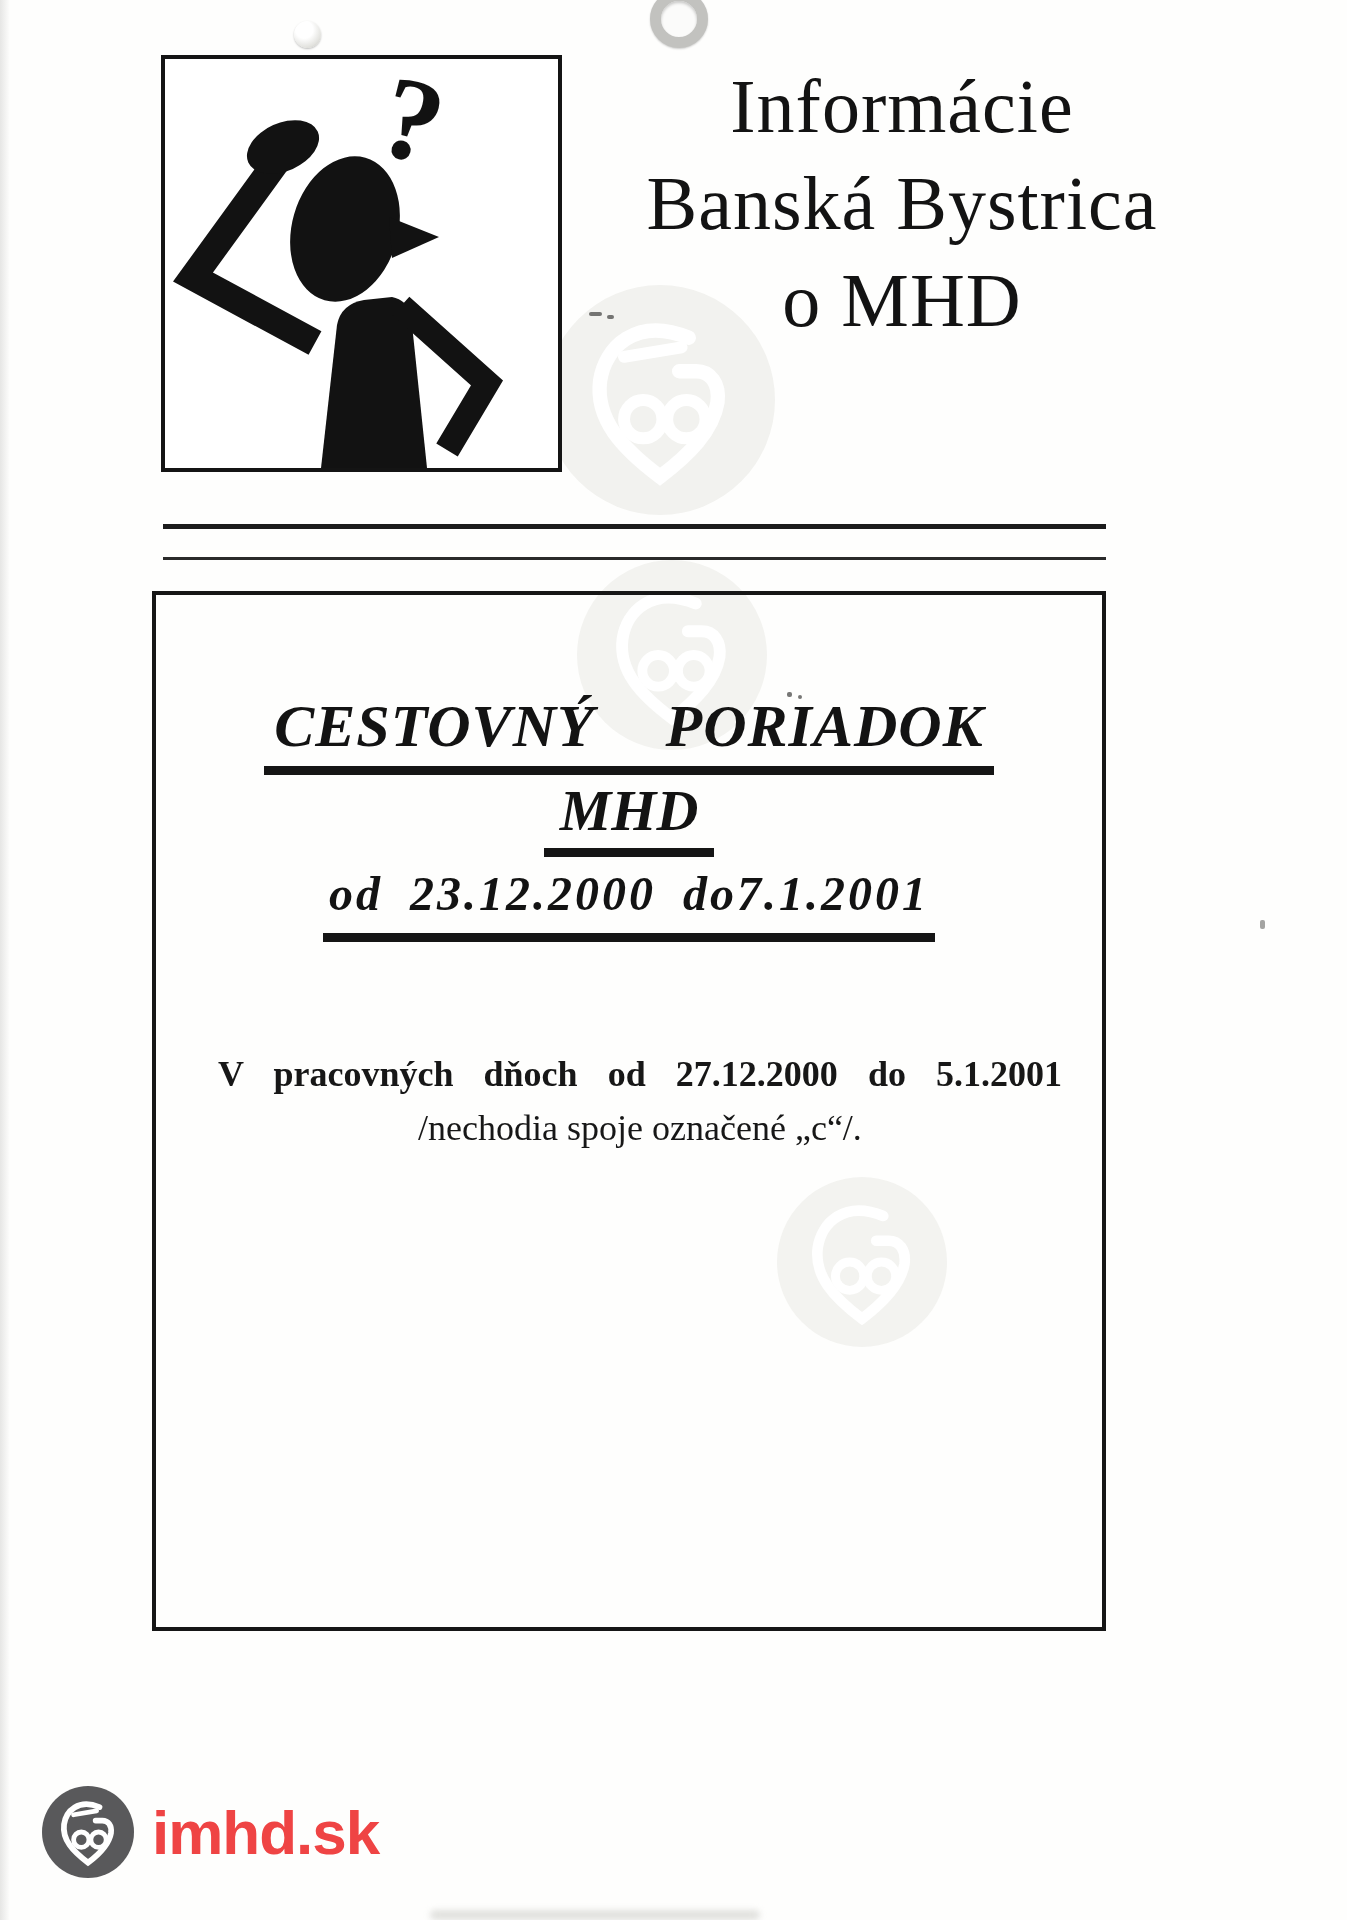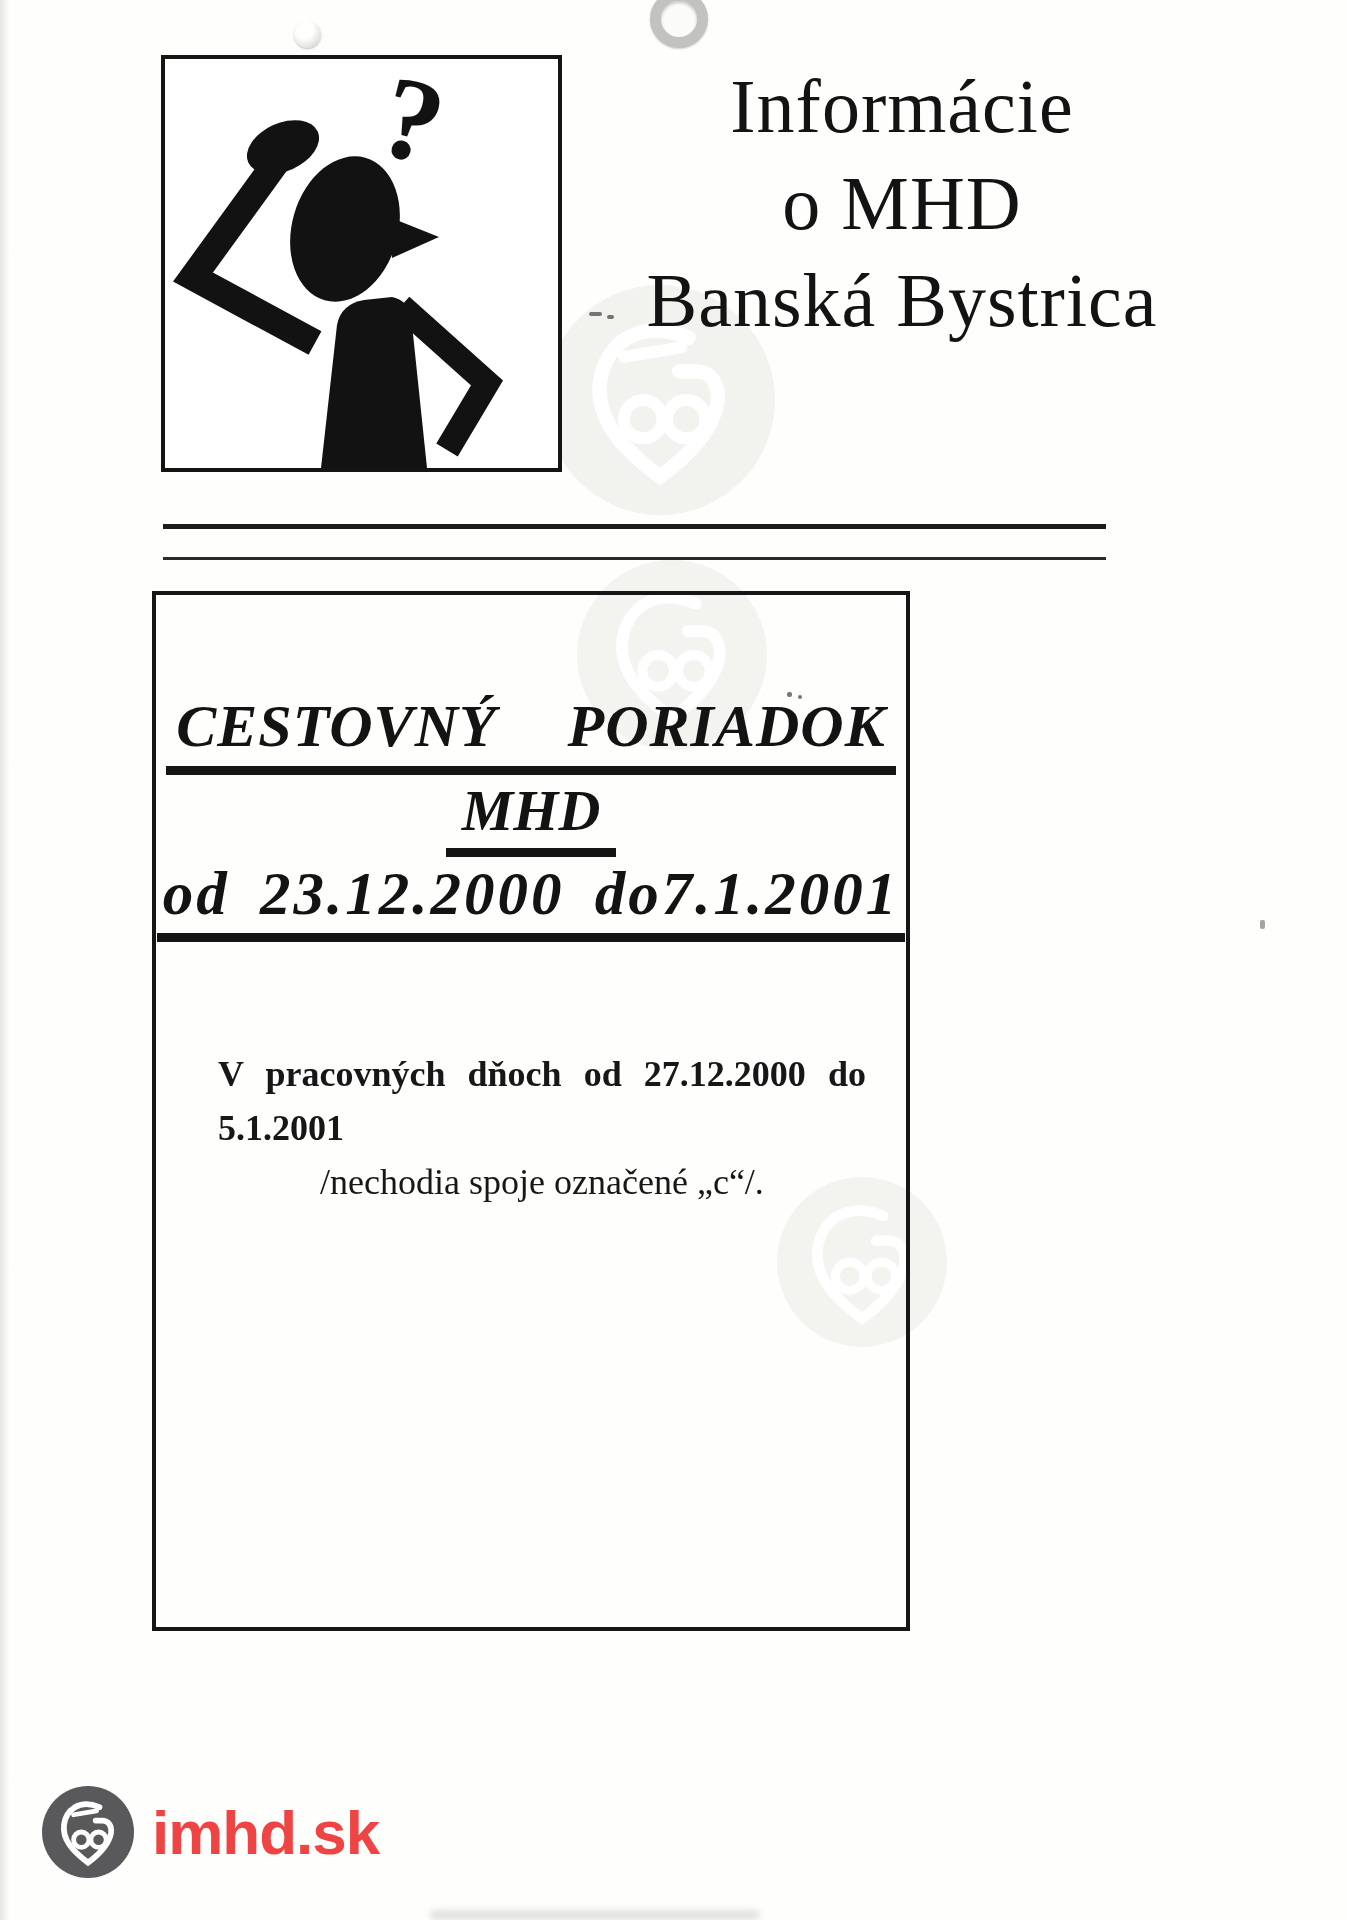--- a/index.html
+++ b/index.html
@@ -19,27 +19,27 @@
   
   .figure-box{position:absolute;left:161px;top:55px;width:401px;height:417px;
               border:4px solid #141414;box-sizing:border-box;background:#fff;z-index:2;}
   
   .title{position:absolute;left:460px;top:58px;width:884px;text-align:center;z-index:1;
          font-weight:normal;font-size:76px;line-height:97px;letter-spacing:1px;color:#131313;}
   
   .rule1{position:absolute;left:163px;top:524px;width:943px;height:5px;background:#1c1c1c;}
   .rule2{position:absolute;left:163px;top:557px;width:943px;height:3px;background:#2a2a2a;}
   
-  .notice{position:absolute;left:152px;top:591px;width:758px;height:1040px;
+  .notice{position:absolute;left:152px;top:591px;width:954px;height:1040px;
           border:4px solid #161616;box-sizing:border-box;z-index:2;background:transparent;}
   .nh{width:fit-content;margin:0 auto;font-style:italic;font-weight:bold;text-align:center;color:#131313;}
   .nh1{margin-top:96px;font-size:60px;line-height:70px;word-spacing:55px;letter-spacing:1px;
        padding:0 10px 5px 10px;border-bottom:9px solid #151515;}
   .nh2{margin-top:2px;font-size:58px;line-height:68px;padding:0 16px 3px 16px;border-bottom:9px solid #151515;}
-  .nh3{margin-top:2px;font-size:61px;line-height:70px;letter-spacing:3px;word-spacing:12px;
+  .nh3{margin-top:2px;font-size:48px;line-height:70px;letter-spacing:3px;word-spacing:12px;
        padding:0 6px 4px 6px;border-bottom:9px solid #151515;}
   .body-text{margin:105px 40px 0 62px;font-size:36px;line-height:54px;color:#171717;}
   .jline{text-align:justify;text-align-last:justify;}
   .lline{text-align:center;}
   .b{font-weight:bold;}
   .p2{margin-top:36px;}
   .ws{word-spacing:14px;}
   
   .speck{position:absolute;background:#4a4a48;border-radius:2px;opacity:.75;}
   
@@ -93,22 +93,22 @@
       <path d="M224 158 L274 178 L227 199 Z" fill="#121212"></path>
 
       <path d="M156 409 L172 266 Q176 245 199 241 L227 238 Q242 241 246 256 L262 409 Z" fill="#121212"></path>
 
       <path d="M236 247 L322 324 L282 391" stroke="#121212" stroke-width="25" fill="none" stroke-linejoin="miter"></path>
     </svg>
   </div>
 
   <div class="title">
     <div>Informácie</div>
+    <div>Banská Bystrica</div>
     <div>o MHD</div>
-    <div>Banská Bystrica</div>
   </div>
 
   <div class="rule1"></div>
   <div class="rule2"></div>
 
   <div class="notice">
     <div class="nh nh1">CESTOVNÝ PORIADOK</div>
     <div class="nh nh2">MHD</div>
     <div class="nh nh3">od 23.12.2000 do7.1.2001</div>
 

